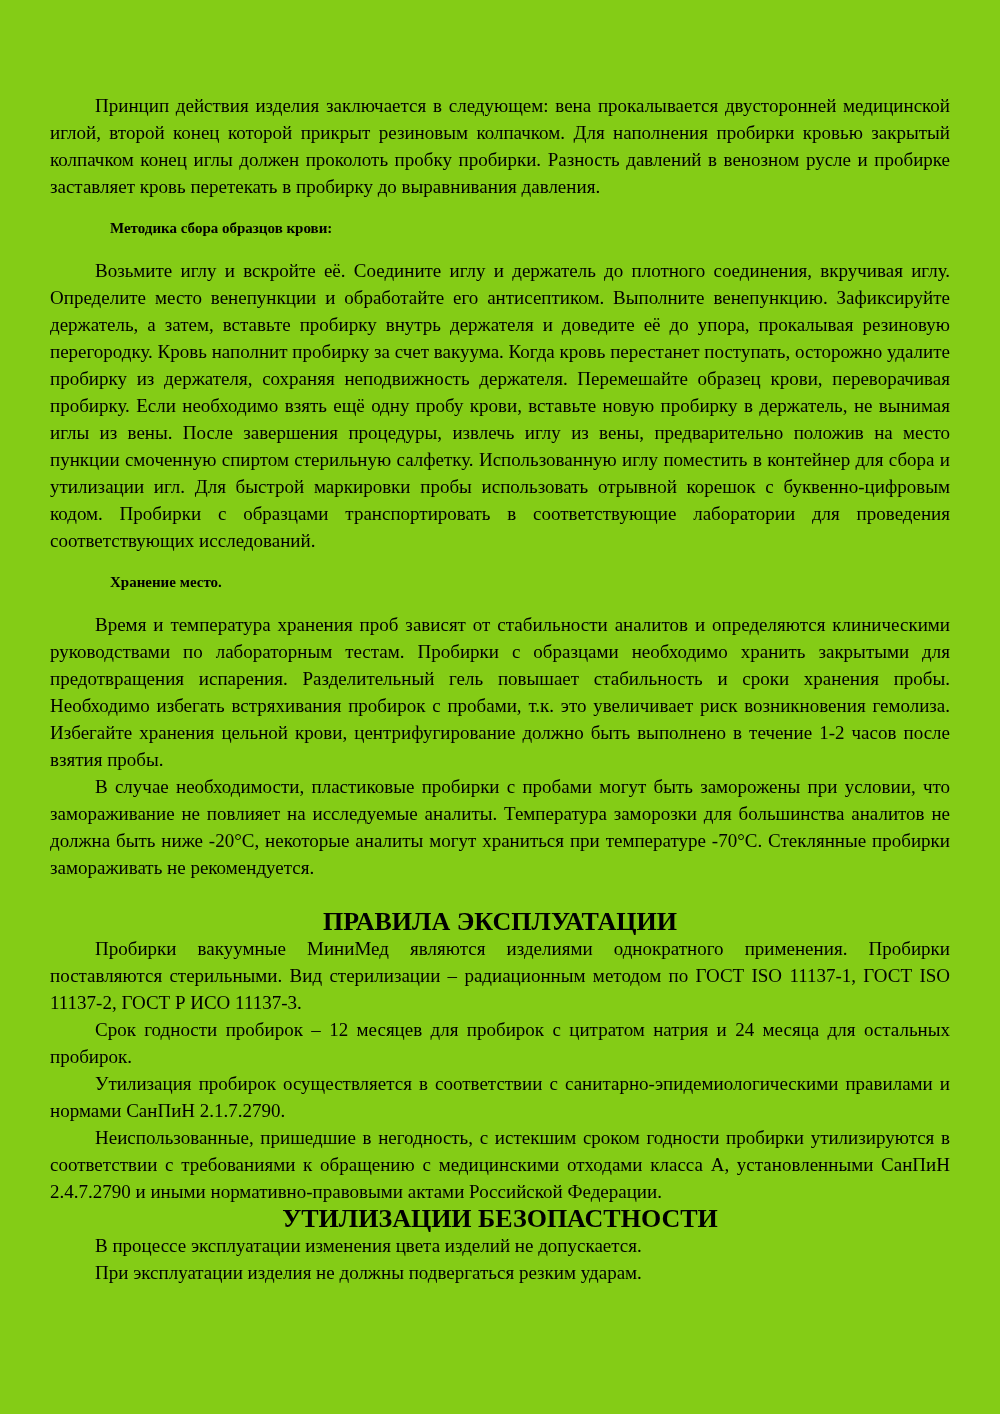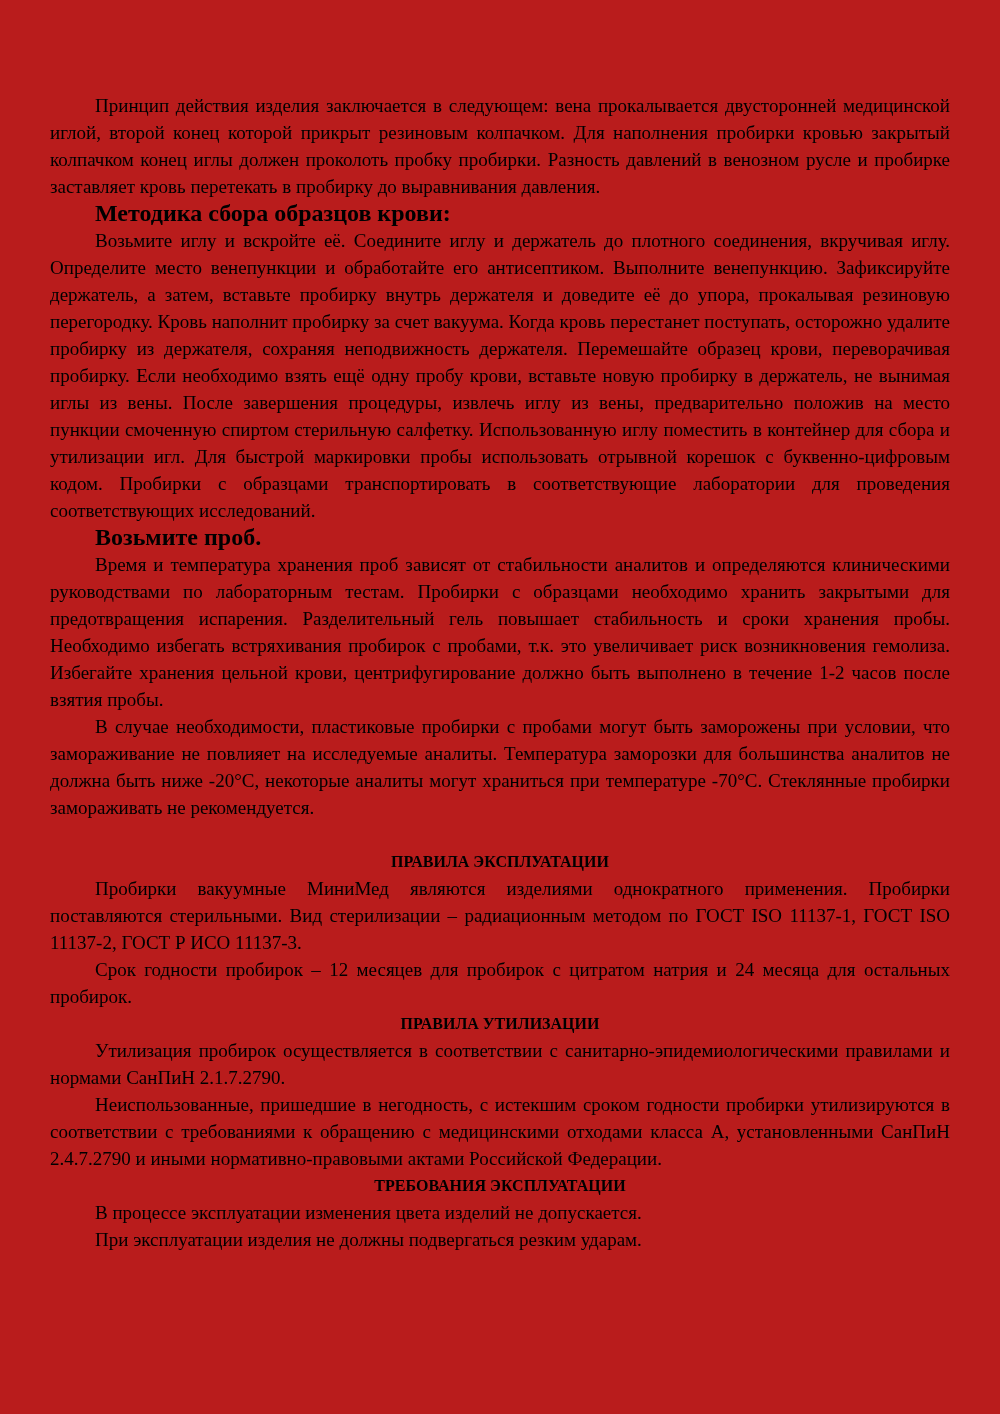--- a/index.html
+++ b/index.html
@@ -4,83 +4,82 @@
 <style>
   html, body {
     margin: 0;
     padding: 0;
     background: #ffffff;
   }
   .page {
     width: 1000px;
     min-height: 1414px;
     margin: 0 auto;
-    background: #b91c1c;
+    background: #84cc16;
     box-sizing: border-box;
     padding: 92px 50px 60px 50px;
     font-family: "Liberation Serif", "DejaVu Serif", serif;
     font-size: 19px;
     line-height: 27px;
     color: #000000;
   }
   .para {
     margin: 0;
     text-align: justify;
     text-indent: 45px;
   }
   .heading-inline {
-    margin: 0;
+    margin: 15px;
     font-weight: bold;
     text-align: left;
     text-indent: 45px;
-    font-size: 24px;
+    font-size: 15px;
     line-height: 27px;
   }
   .heading-center {
     margin: 0;
     font-weight: bold;
     text-align: center;
     text-indent: 0;
-    font-size: 16px;
+    font-size: 26px;
     line-height: 27px;
   }
   .heading-center.spaced-top {
     margin-top: 27px;
   }
 </style>
 </head>
 <body>
 
 <div class="page">
 
   <p class="para">Принцип действия изделия заключается в следующем: вена прокалывается двусторонней медицинской иглой, второй конец которой прикрыт резиновым колпачком. Для наполнения пробирки кровью закрытый колпачком конец иглы должен проколоть пробку пробирки. Разность давлений в венозном русле и пробирке заставляет кровь перетекать в пробирку до выравнивания давления.</p>
 
   <p class="heading-inline">Методика сбора образцов крови:</p>
 
   <p class="para">Возьмите иглу и вскройте её. Соедините иглу и держатель до плотного соединения, вкручивая иглу. Определите место венепункции и обработайте его антисептиком. Выполните венепункцию. Зафиксируйте держатель, а затем, вставьте пробирку внутрь держателя и доведите её до упора, прокалывая резиновую перегородку. Кровь наполнит пробирку за счет вакуума. Когда кровь перестанет поступать, осторожно удалите пробирку из держателя, сохраняя неподвижность держателя. Перемешайте образец крови, переворачивая пробирку. Если необходимо взять ещё одну пробу крови, вставьте новую пробирку в держатель, не вынимая иглы из вены. После завершения процедуры, извлечь иглу из вены, предварительно положив на место пункции смоченную спиртом стерильную салфетку. Использованную иглу поместить в контейнер для сбора и утилизации игл. Для быстрой маркировки пробы использовать отрывной корешок с буквенно-цифровым кодом. Пробирки с образцами транспортировать в соответствующие лаборатории для проведения соответствующих исследований.</p>
 
-  <p class="heading-inline">Возьмите проб.</p>
+  <p class="heading-inline">Хранение место.</p>
 
   <p class="para">Время и температура хранения проб зависят от стабильности аналитов и определяются клиническими руководствами по лабораторным тестам. Пробирки с образцами необходимо хранить закрытыми для предотвращения испарения. Разделительный гель повышает стабильность и сроки хранения пробы. Необходимо избегать встряхивания пробирок с пробами, т.к. это увеличивает риск возникновения гемолиза. Избегайте хранения цельной крови, центрифугирование должно быть выполнено в течение 1-2 часов после взятия пробы.</p>
 
   <p class="para">В случае необходимости, пластиковые пробирки с пробами могут быть заморожены при условии, что замораживание не повлияет на исследуемые аналиты. Температура заморозки для большинства аналитов не должна быть ниже -20°С, некоторые аналиты могут храниться при температуре -70°С. Стеклянные пробирки замораживать не рекомендуется.</p>
 
   <h2 class="heading-center spaced-top">ПРАВИЛА ЭКСПЛУАТАЦИИ</h2>
 
   <p class="para">Пробирки вакуумные МиниМед являются изделиями однократного применения. Пробирки поставляются стерильными. Вид стерилизации – радиационным методом по ГОСТ ISO 11137-1, ГОСТ ISO 11137-2, ГОСТ Р ИСО 11137-3.</p>
 
   <p class="para">Срок годности пробирок – 12 месяцев для пробирок с цитратом натрия и 24 месяца для остальных пробирок.</p>
 
-  <h2 class="heading-center">ПРАВИЛА УТИЛИЗАЦИИ</h2>
 
   <p class="para">Утилизация пробирок осуществляется в соответствии с санитарно-эпидемиологическими правилами и нормами СанПиН 2.1.7.2790.</p>
 
 
 
   <p class="para">Неиспользованные, пришедшие в негодность, с истекшим сроком годности пробирки утилизируются в соответствии с требованиями к обращению с медицинскими отходами класса А, установленными СанПиН 2.4.7.2790 и иными нормативно-правовыми актами Российской Федерации.</p>
 
-  <h2 class="heading-center">ТРЕБОВАНИЯ ЭКСПЛУАТАЦИИ</h2>
+  <h2 class="heading-center">УТИЛИЗАЦИИ БЕЗОПАСТНОСТИ</h2>
 
   <p class="para">В процессе эксплуатации изменения цвета изделий не допускается.</p>
 
   <p class="para">При эксплуатации изделия не должны подвергаться резким ударам.</p>
 
 </div>
 
 </body></html>

